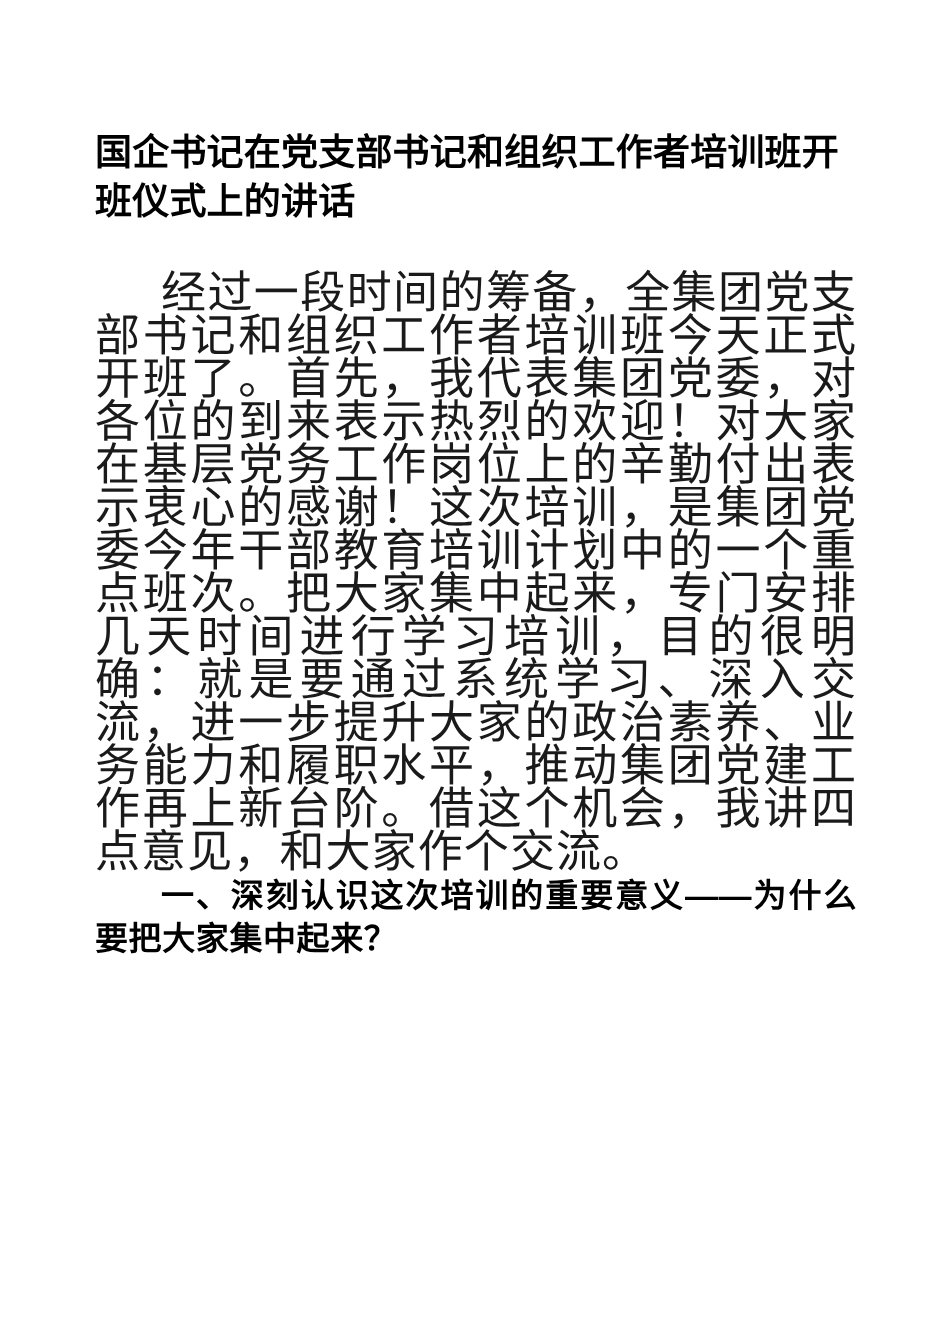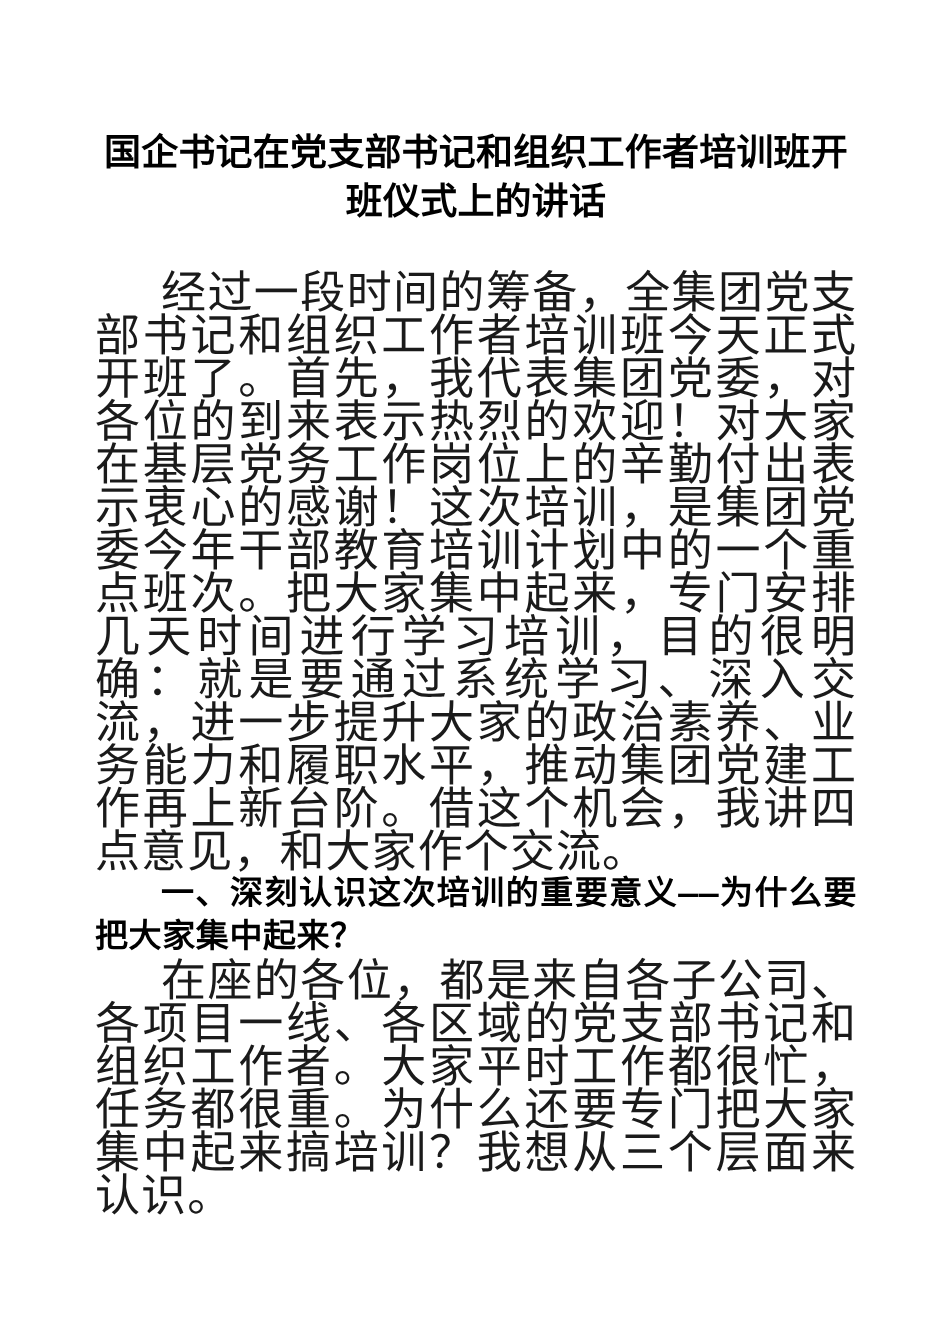--- a/index.html
+++ b/index.html
@@ -22,21 +22,21 @@
     top: 0;
     width: 762px;
   }
   .doc-title {
     margin: 0;
     padding: 0;
     font-family: "Liberation Serif", "DejaVu Serif", serif;
     font-weight: 700;
     font-size: 37px;
     line-height: 49px;
-    text-align: center;
+    text-align: left;
     color: #000000;
     letter-spacing: 0.2px;
     padding-top: 128px;
     white-space: pre-wrap;
   }
   .spacer-after-title {
     height: 46px;
   }
   p.para {
     margin: 0;
@@ -46,38 +46,37 @@
     font-size: 45px;
     line-height: 43px;
     color: #1a1a1a;
     text-align: justify;
     text-justify: inter-ideograph;
     text-indent: 66px;
     letter-spacing: 1.1px;
     word-break: break-all;
   }
   p.para.heading {
-    font-family: Liberation Mono, monospace;
+    font-family: Liberation Sans, sans-serif;
     font-weight: 700;
     font-size: 33px;
     color: #000000;
     letter-spacing: 0.6px;
   }
 </style>
 </head>
 <body>
 
 <div class="page">
   <div class="doc-body">
 
     <h1 class="doc-title">国企书记在党支部书记和组织工作者培训班开班仪式上的讲话</h1>
 
     <div class="spacer-after-title"></div>
 
     <p class="para">经过一段时间的筹备，全集团党支部书记和组织工作者培训班今天正式开班了。首先，我代表集团党委，对各位的到来表示热烈的欢迎！对大家在基层党务工作岗位上的辛勤付出表示衷心的感谢！这次培训，是集团党委今年干部教育培训计划中的一个重点班次。把大家集中起来，专门安排几天时间进行学习培训，目的很明确：就是要通过系统学习、深入交流，进一步提升大家的政治素养、业务能力和履职水平，推动集团党建工作再上新台阶。借这个机会，我讲四点意见，和大家作个交流。</p>
 
     <p class="para heading">一、深刻认识这次培训的重要意义——为什么要把大家集中起来？</p>
 
-    <p class="para">在座的各位，都是来自各子公司、各项目一线、各区域的党支部书记和组织工作者。大家平时工作都很忙，任务都很重。为什么还要专门把大家集中起来搞培训？我想从三个层面来认识。</p>
 
 
   </div>
 </div>
 
 </body></html>

